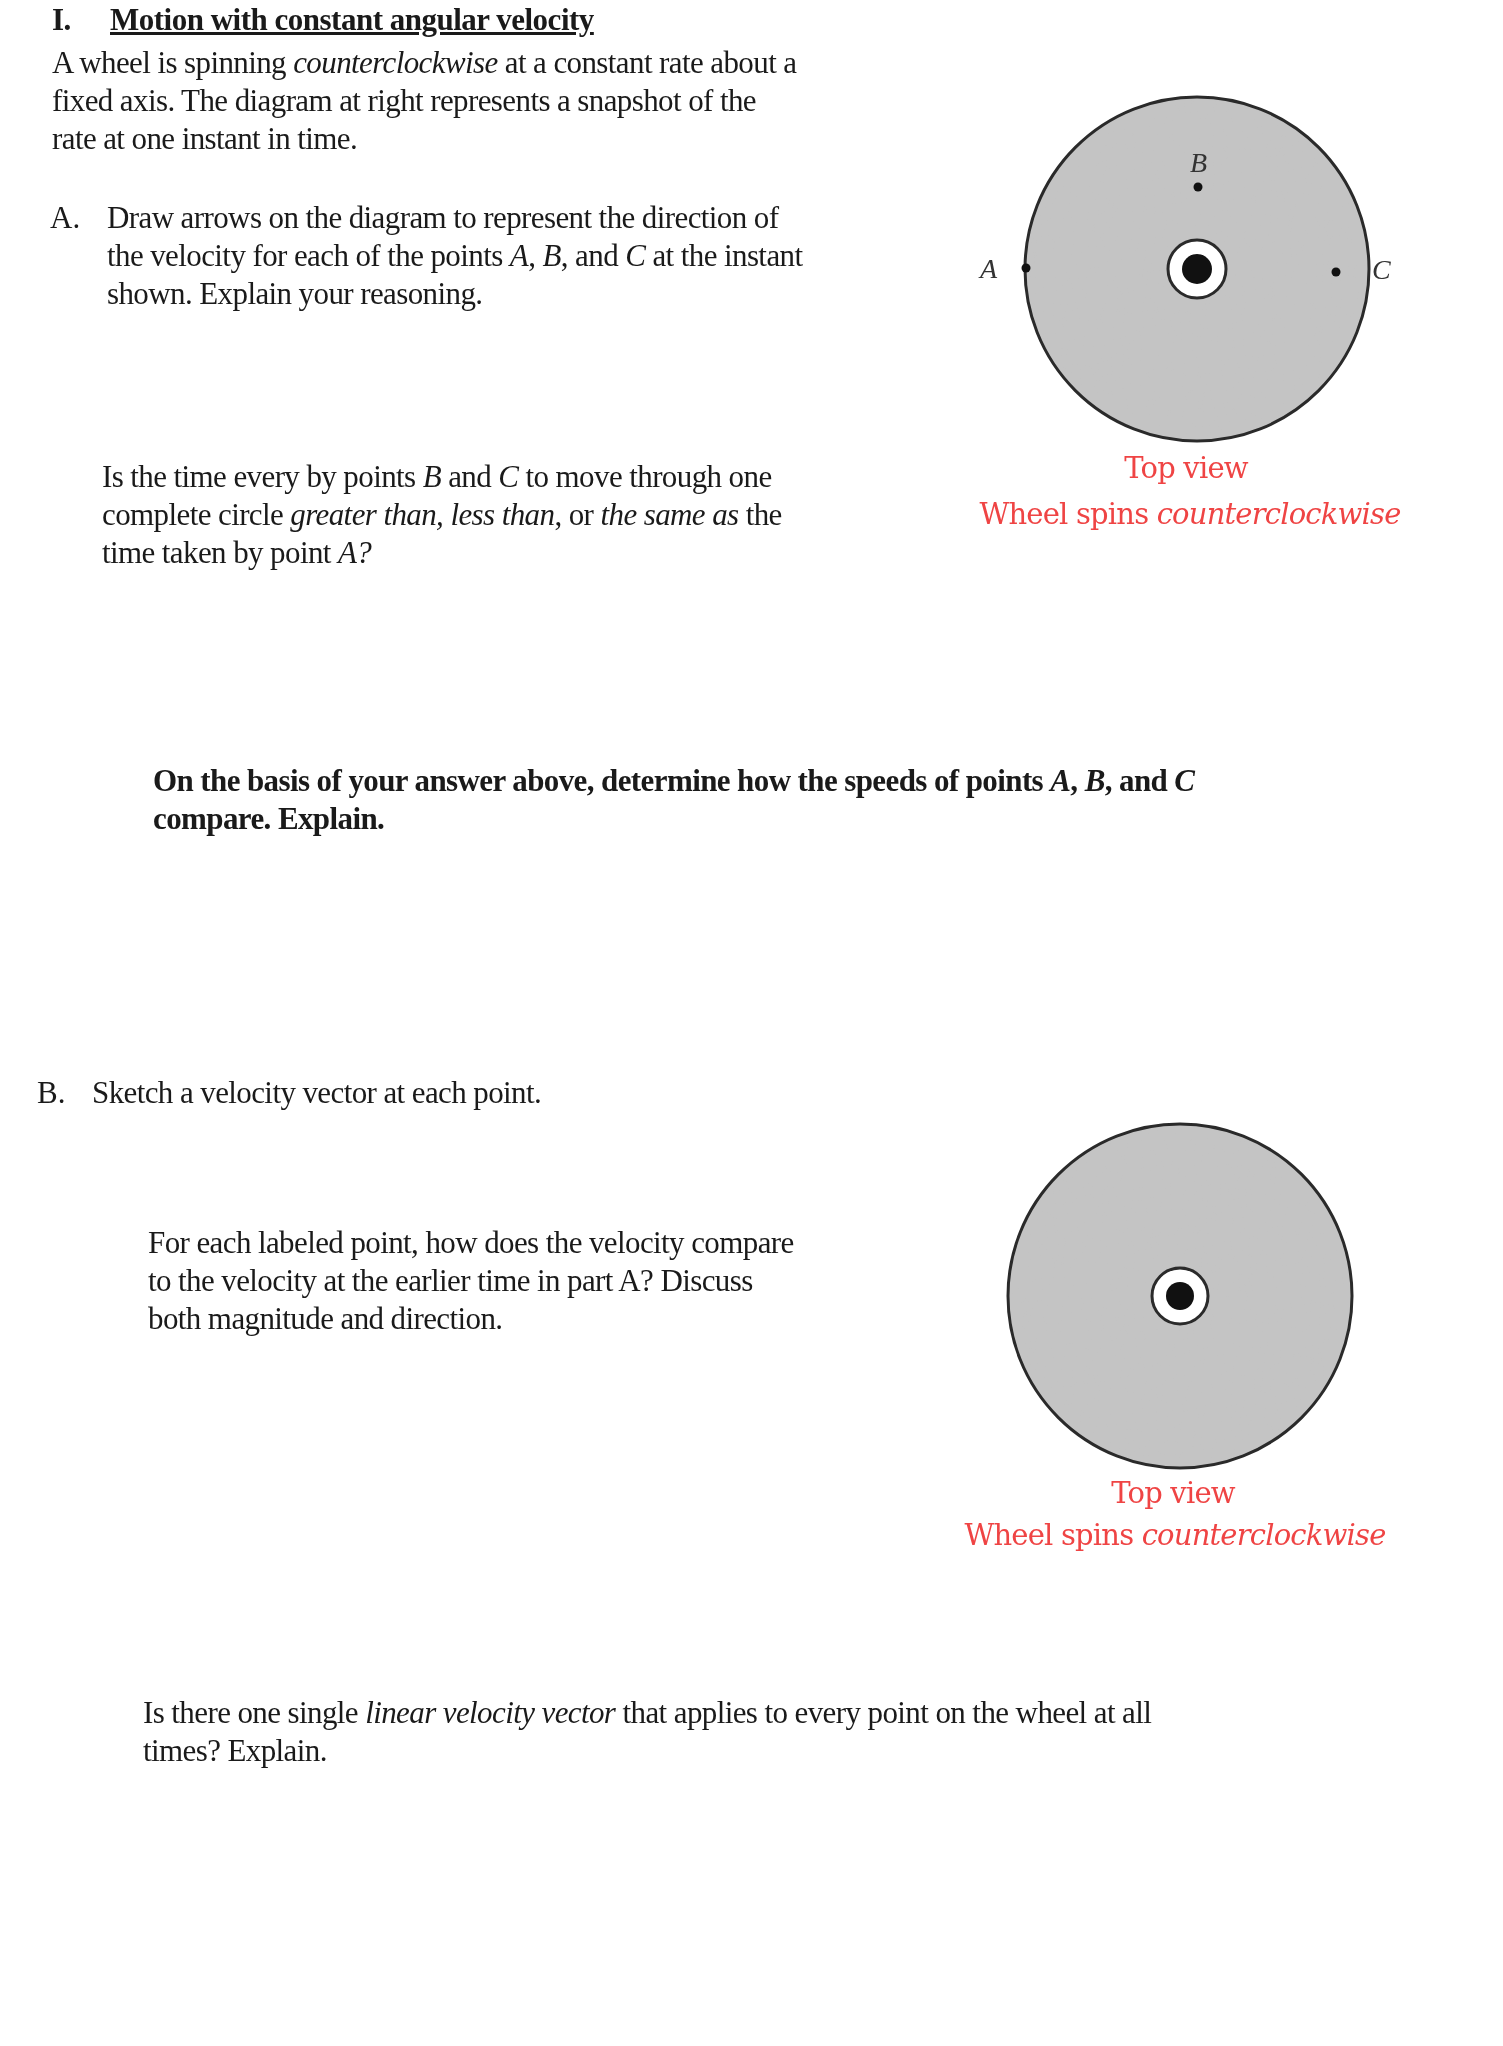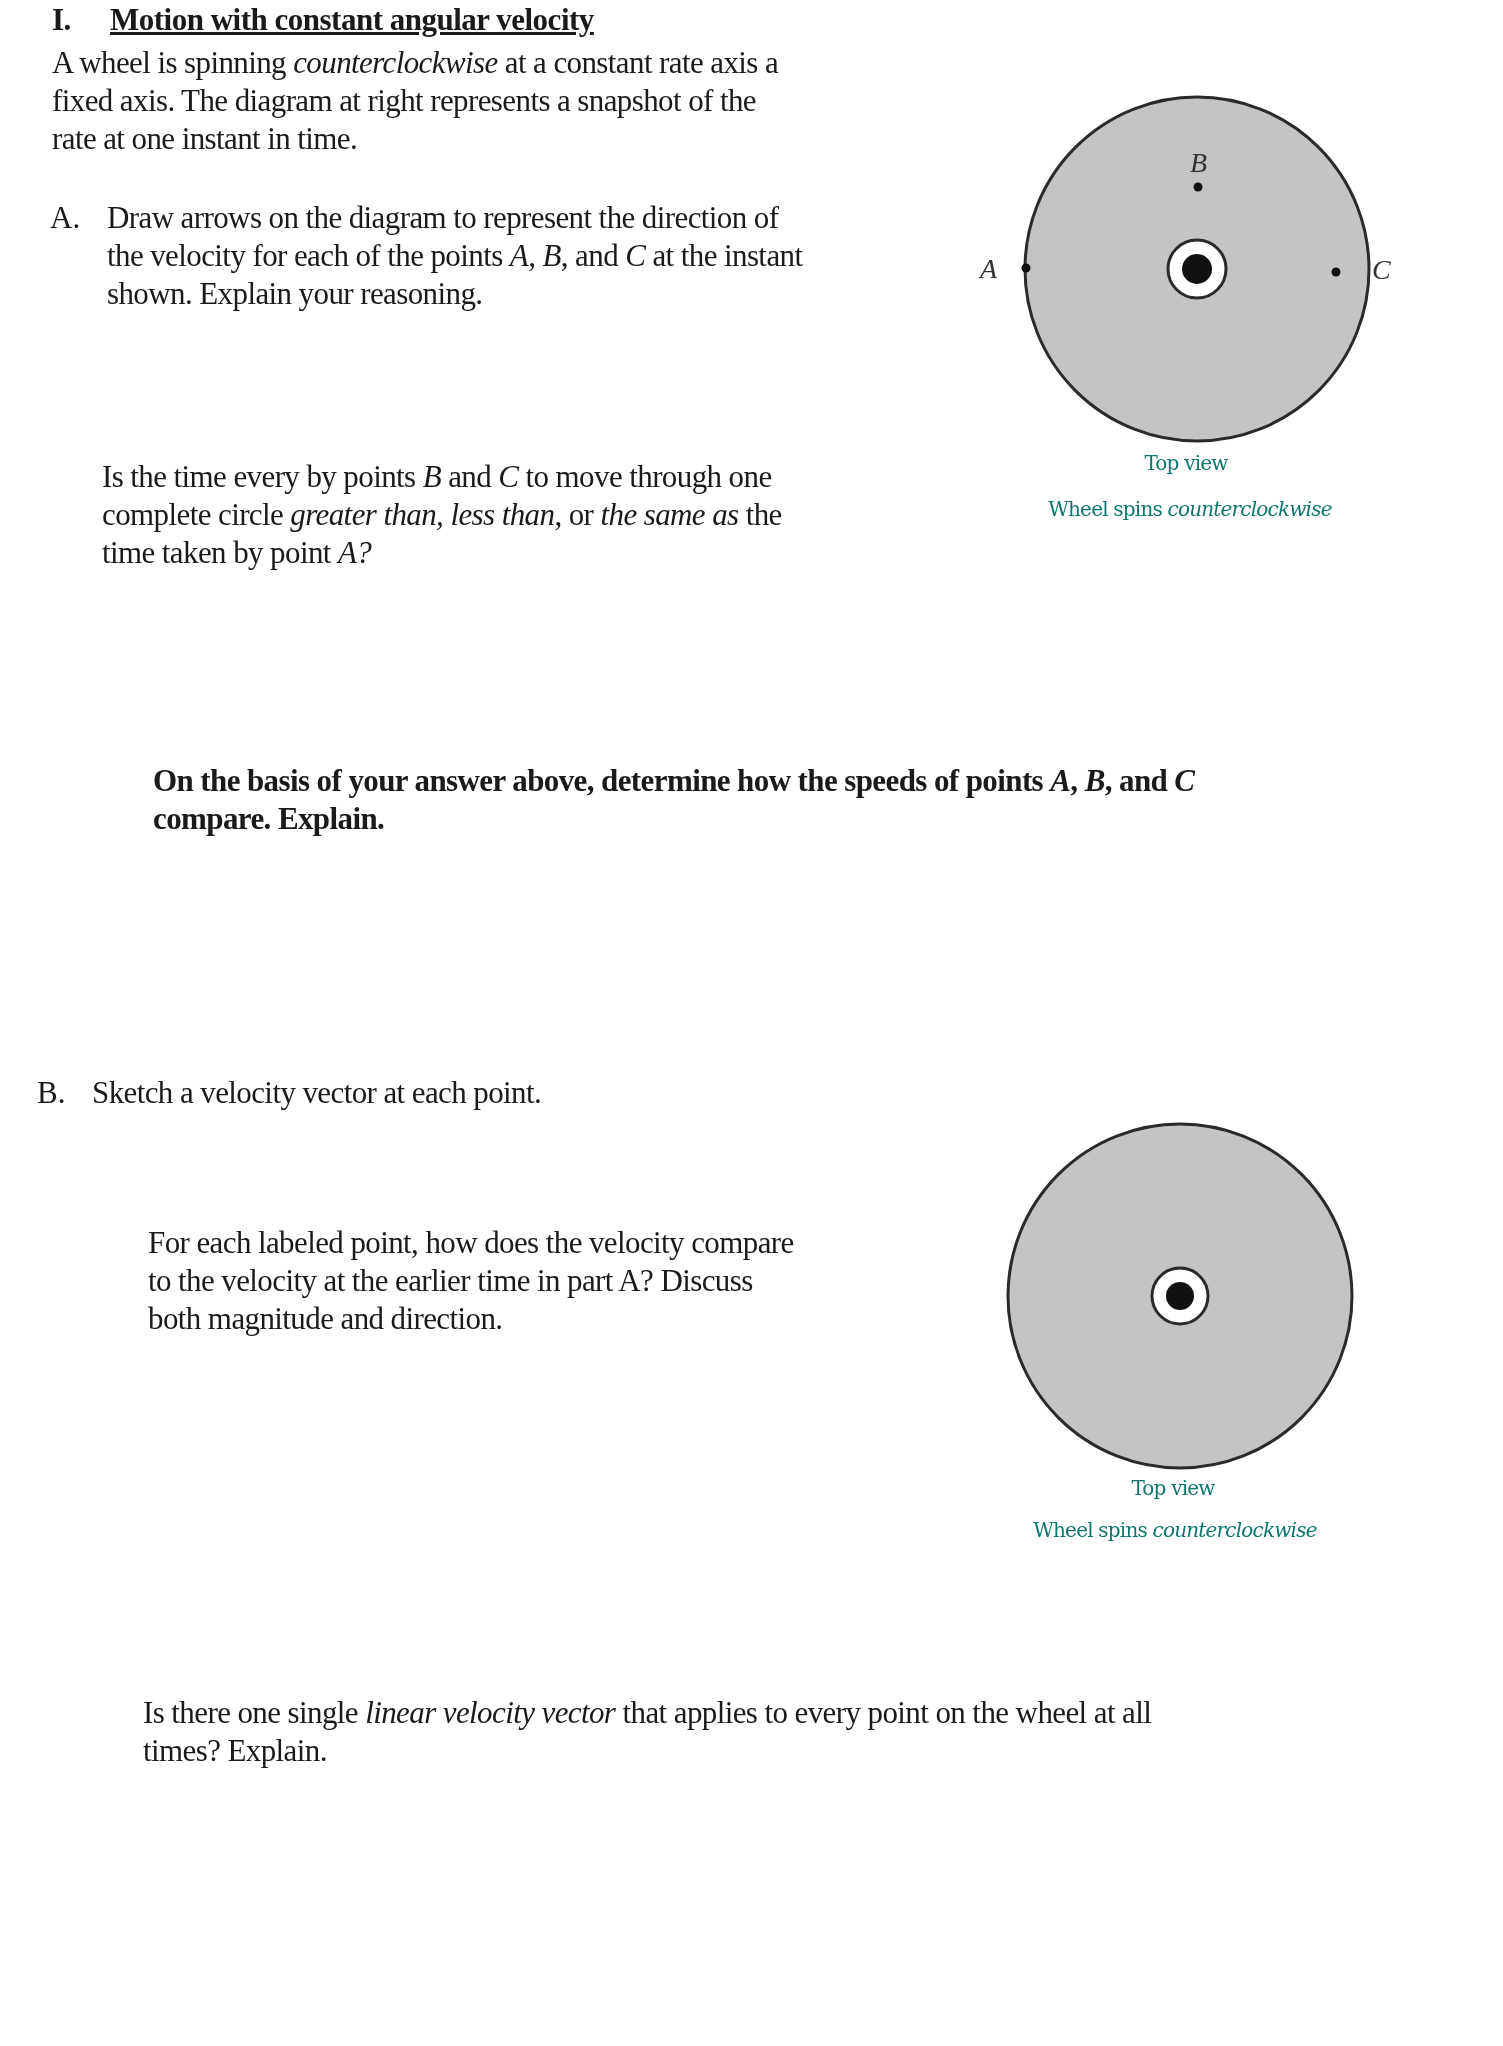--- a/index.html
+++ b/index.html
@@ -33,23 +33,23 @@
   em, .it { font-style: italic; }
   .marker {
     position: absolute;
     font-size: 31px;
     line-height: 38px;
   }
   .caption {
     position: absolute;
     white-space: nowrap;
     font-family: "DejaVu Serif", "Liberation Serif", serif;
-    font-size: 20px;
+    font-size: 29px;
     letter-spacing: -0.8px;
-    color: #0f766e;
+    color: #ef4444;
     text-align: center;
     transform: translateX(-50%);
   }
   svg.wheel {
     position: absolute;
     overflow: visible;
   }
   .pt-label {
     font-family: "Liberation Serif", serif;
     font-style: italic;
@@ -57,21 +57,21 @@
     fill: #333;
   }
 </style>
 </head>
 <body>
 
 <div class="title" style="left:52px; top:2px;">I.</div>
 <div class="title" style="left:110px; top:2px;text-decoration:underline;">Motion with constant angular velocity</div>
 
 <div class="para" style="left:52px; top:44px;">
-    <span class="l"><span>A wheel is spinning </span><span class="it">counterclockwise</span><span> at a constant rate axis a</span></span>
+    <span class="l"><span>A wheel is spinning </span><span class="it">counterclockwise</span><span> at a constant rate about a</span></span>
     <span class="l"><span>fixed axis.  The diagram at right represents a snapshot of the</span></span>
     <span class="l"><span>rate at one instant in time.</span></span>
   </div>
 
 <div class="marker" style="left:50px; top:199px;">A.</div>
 <div class="para" style="left:107px; top:199px;">
     <span class="l"><span>Draw arrows on the diagram to represent the direction of</span></span>
     <span class="l"><span>the velocity for each of the points </span><span class="it">A</span><span>, </span><span class="it">B</span><span>, and </span><span class="it">C</span><span> at the instant</span></span>
     <span class="l"><span>shown.  Explain your reasoning.</span></span>
   </div>

